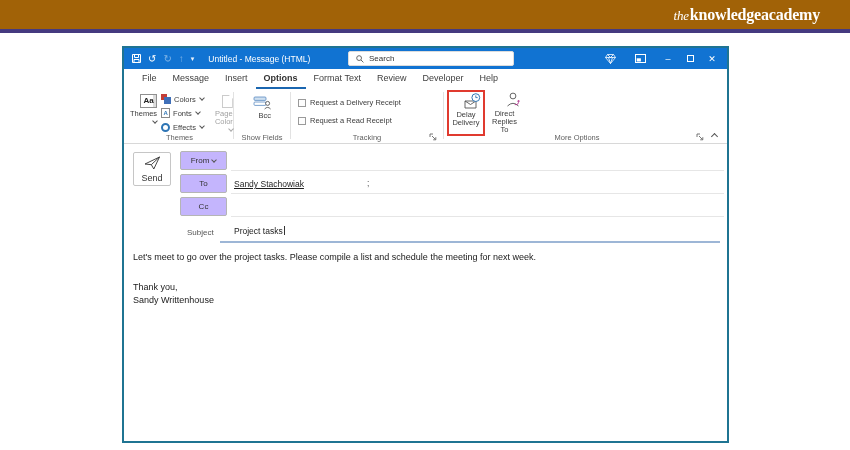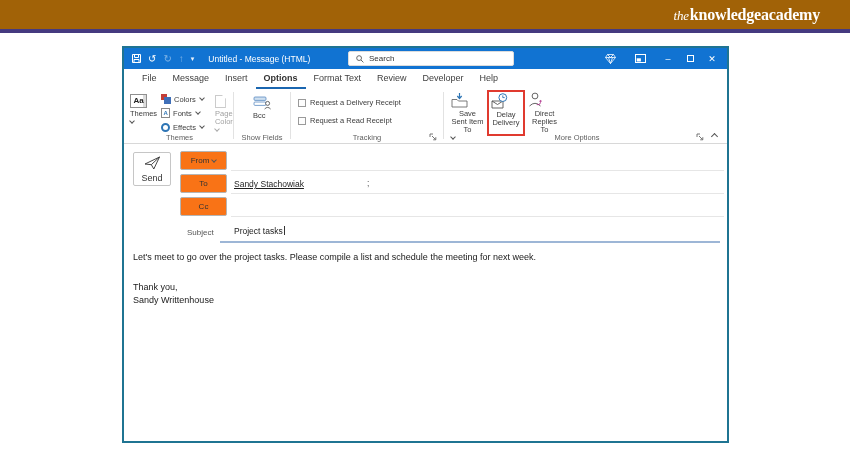--- a/index.html
+++ b/index.html
@@ -42,21 +42,21 @@
   .tab.active { color:#333; font-weight:bold; border-bottom:2px solid #1a66b0; }
 
   
   .ribbon { position:relative; height:55px; border-bottom:1px solid #d8d8d8;
             display:flex; align-items:stretch; padding:2px 0 0 4px; }
   .group { position:relative; padding-bottom:10px; }
   .gcontent { display:flex; align-items:flex-start; height:42px; }
   .glabel { position:absolute; bottom:1px; left:0; right:0; text-align:center;
             font-size:7.5px; color:#606060; }
   .sep { width:1px; background:#e2e2e2; margin:1px 2px 4px; }
-  .bigbtn { display:flex; flex-direction:column; align-items:flex-start; padding:1px 2px;
+  .bigbtn { display:flex; flex-direction:column; align-items:flex-end; padding:1px 2px;
             font-size:7.5px; line-height:8px; color:#3c3c3c; text-align:center; }
   .bigbtn .bicon { height:16px; display:flex; align-items:flex-end; justify-content:center; margin-bottom:2px; }
   .smallcol { display:flex; flex-direction:column; gap:2px; margin-left:2px; padding-top:2px; }
   .smallbtn { display:flex; align-items:center; gap:3px; font-size:7.5px; color:#3c3c3c; height:12px; }
   .crt { width:4px; height:4px; border-right:1px solid #555; border-bottom:1px solid #555;
          display:inline-block; transform:rotate(45deg); margin-top:-3px; }
   .crt.tight { margin-left:1px; }
   .disabledbtn { opacity:.5; }
 
   .aa-box { width:17px; height:14px; border:1px solid #8f8f8f; display:flex; align-items:center;
@@ -79,21 +79,21 @@
   .chev { position:absolute; right:10px; bottom:4px; width:5px; height:5px;
           border-left:1px solid #555; border-top:1px solid #555; transform:rotate(45deg); }
 
   
   .compose { position:absolute; left:0; top:96px; width:100%; height:101px; background:#fff; }
   .sendbtn { position:absolute; left:9px; top:8px; width:38px; height:34px;
              border:1px solid #c6c6c6; border-radius:2px; background:#fff;
              display:flex; flex-direction:column; align-items:center; justify-content:center;
              gap:3px; font-size:9px; color:#333; }
   .fbtn { position:absolute; left:56px; width:47px; height:19px; border:1px solid #b5b5b5;
-          border-radius:2px; background:#f97316; font-size:8px; color:#333;
+          border-radius:2px; background:#c4b5fd; font-size:8px; color:#333;
           display:flex; align-items:center; justify-content:center; gap:3px; }
   .fline { position:absolute; left:107px; width:493px; border-bottom:1px solid #e6e6e6; }
   .toval { position:absolute; left:110px; top:35px; font-size:8.5px; color:#1f1f1f;
            text-decoration:underline; }
   .tosep { position:absolute; left:243px; top:34px; font-size:8.5px; color:#555; }
   .sublabel { position:absolute; left:63px; top:84px; font-size:8px; color:#555; }
   .subval { position:absolute; left:110px; top:82px; font-size:8.5px; color:#222; }
   .cursorbar { display:inline-block; width:1px; height:9px; background:#333;
                margin-left:1px; vertical-align:-1px; }
   .subline { position:absolute; left:96px; top:97px; width:500px; border-bottom:2px solid #9db6d6; }
@@ -249,30 +249,20 @@
         <span class="launcher">
           <svg width="8" height="8" viewBox="0 0 8 8">
               <path d="M1,1h3 M1,1v3 M3,3l3.5,3.5 M6.8,4.2v2.6h-2.6" fill="none" stroke="#666" stroke-width="0.9"></path>
             </svg>
         </span>
       </div>
       <div class="sep"></div>
 
       <div class="group" style="width:262px;">
         <div class="gcontent">
-          <div class="bigbtn" style="width:37px;margin-left:3px;">
-            <span class="bicon">
-              <svg width="17" height="16" viewBox="0 0 17 16">
-                <path d="M8.5,1v5 M6.3,4 l2.2,2.5 2.2,-2.5" fill="none" stroke="#2e75b5" stroke-width="1.2"></path>
-                <path d="M1,7.5 h5 l1.5,1.5 h8.5 v6 h-15 z" fill="#fff" stroke="#6b6b6b" stroke-width="0.9"></path>
-              </svg>
-            </span>
-            <span>Save Sent Item To</span>
-            <span class="crt" style="margin-top:1px;"></span>
-          </div>
           <div class="redbox">
             <div class="bigbtn" style="width:34px;">
               <span class="bicon">
                 <svg width="17" height="16" viewBox="0 0 17 16">
                   <path d="M1,8 h11 v7 h-11 z M1,8 l5.5,3.5 5.5,-3.5" fill="#fff" stroke="#555" stroke-width="0.9"></path>
                   <circle cx="11.8" cy="4.6" r="3.9" fill="#fff" stroke="#2e75b5" stroke-width="1"></circle>
                   <path d="M11.8,4.6 V2.4 M11.8,4.6 H13.7" fill="none" stroke="#2e75b5" stroke-width="0.9"></path>
                 </svg>
               </span>
               <span>Delay Delivery</span>

